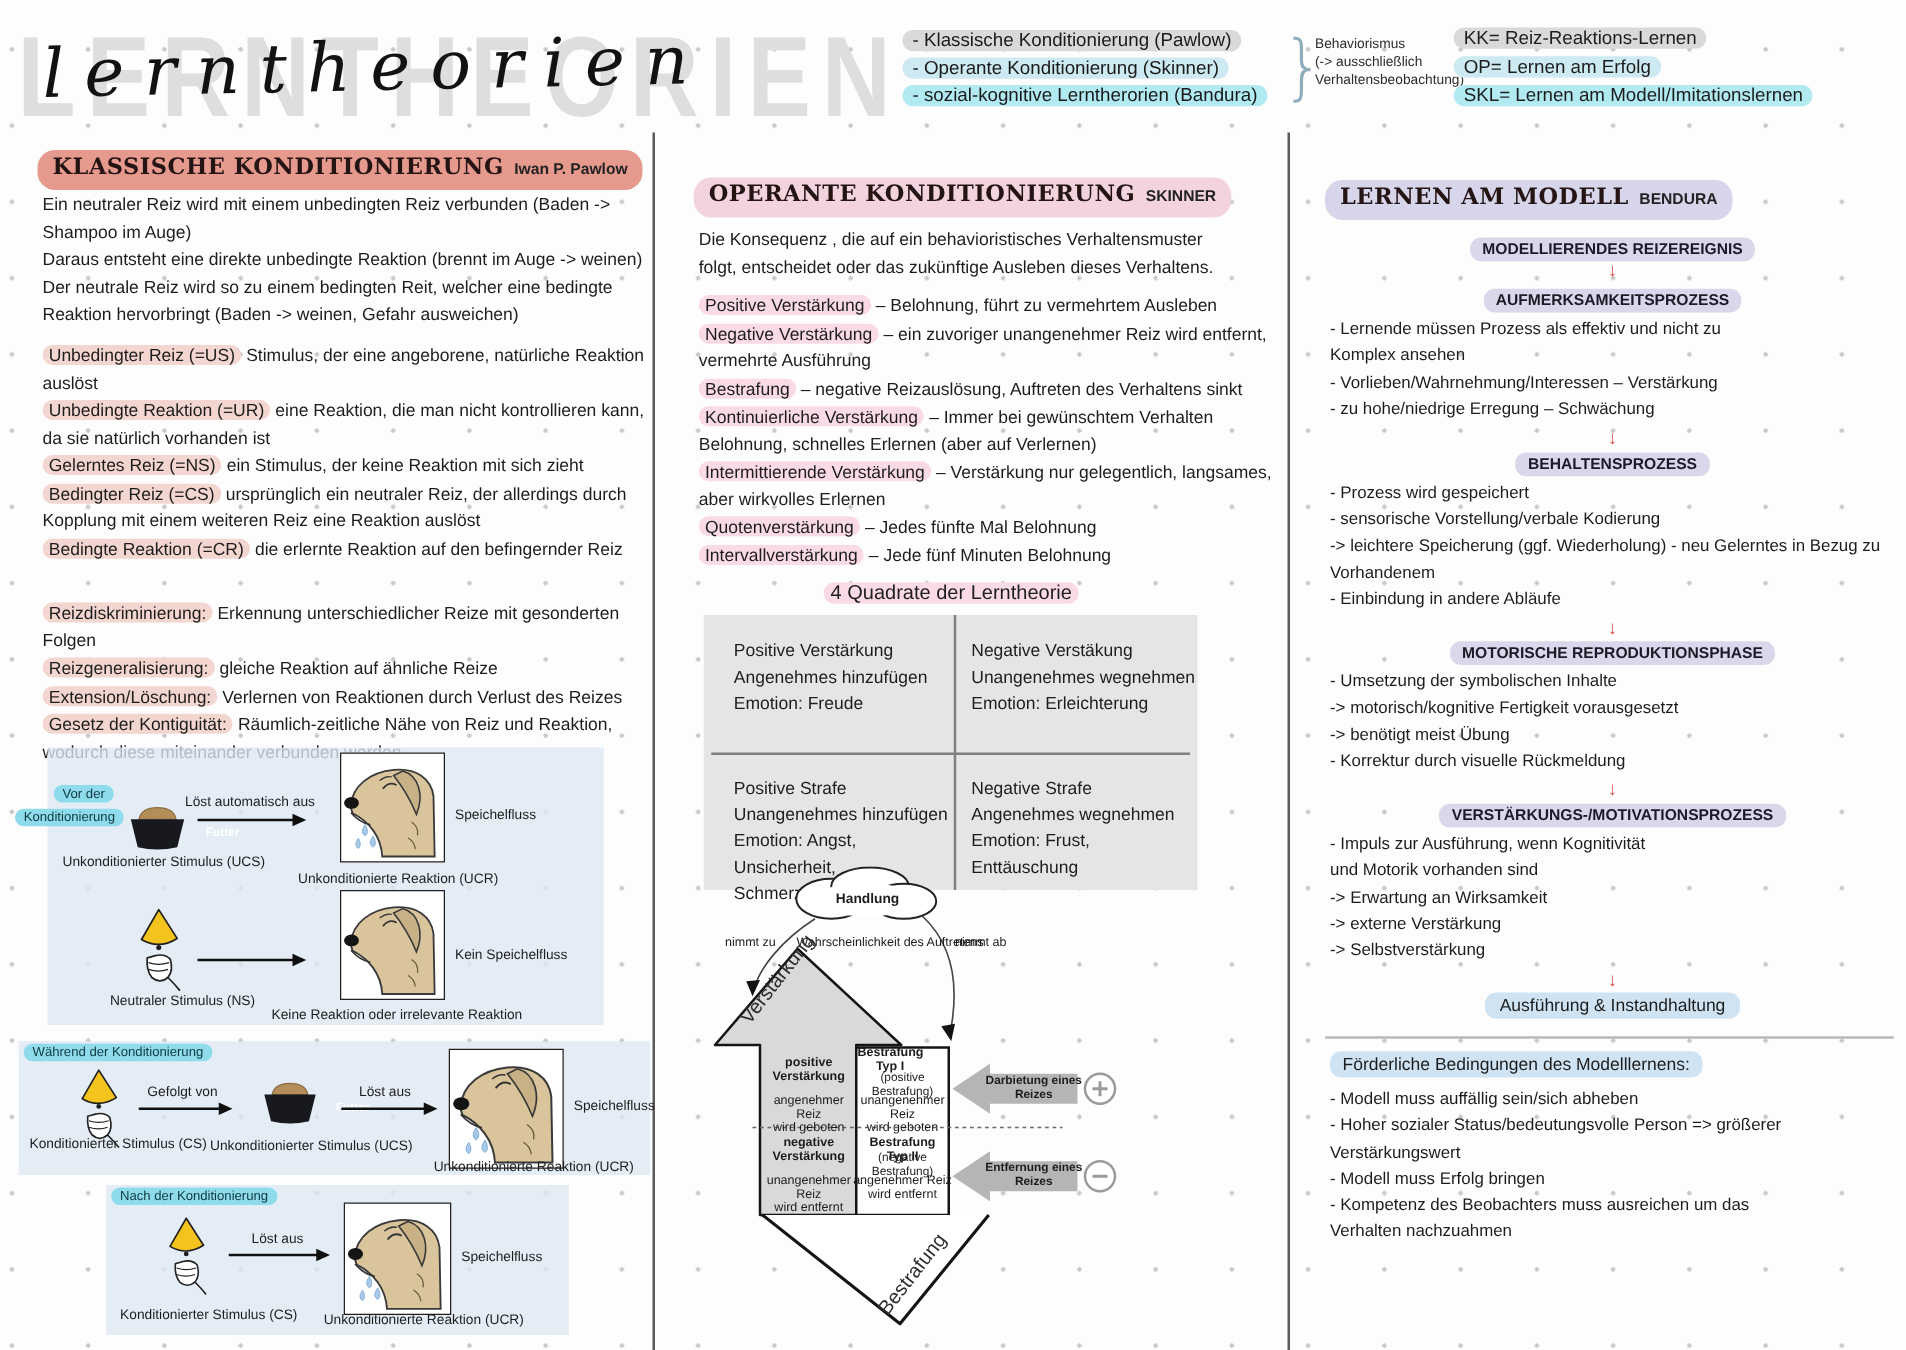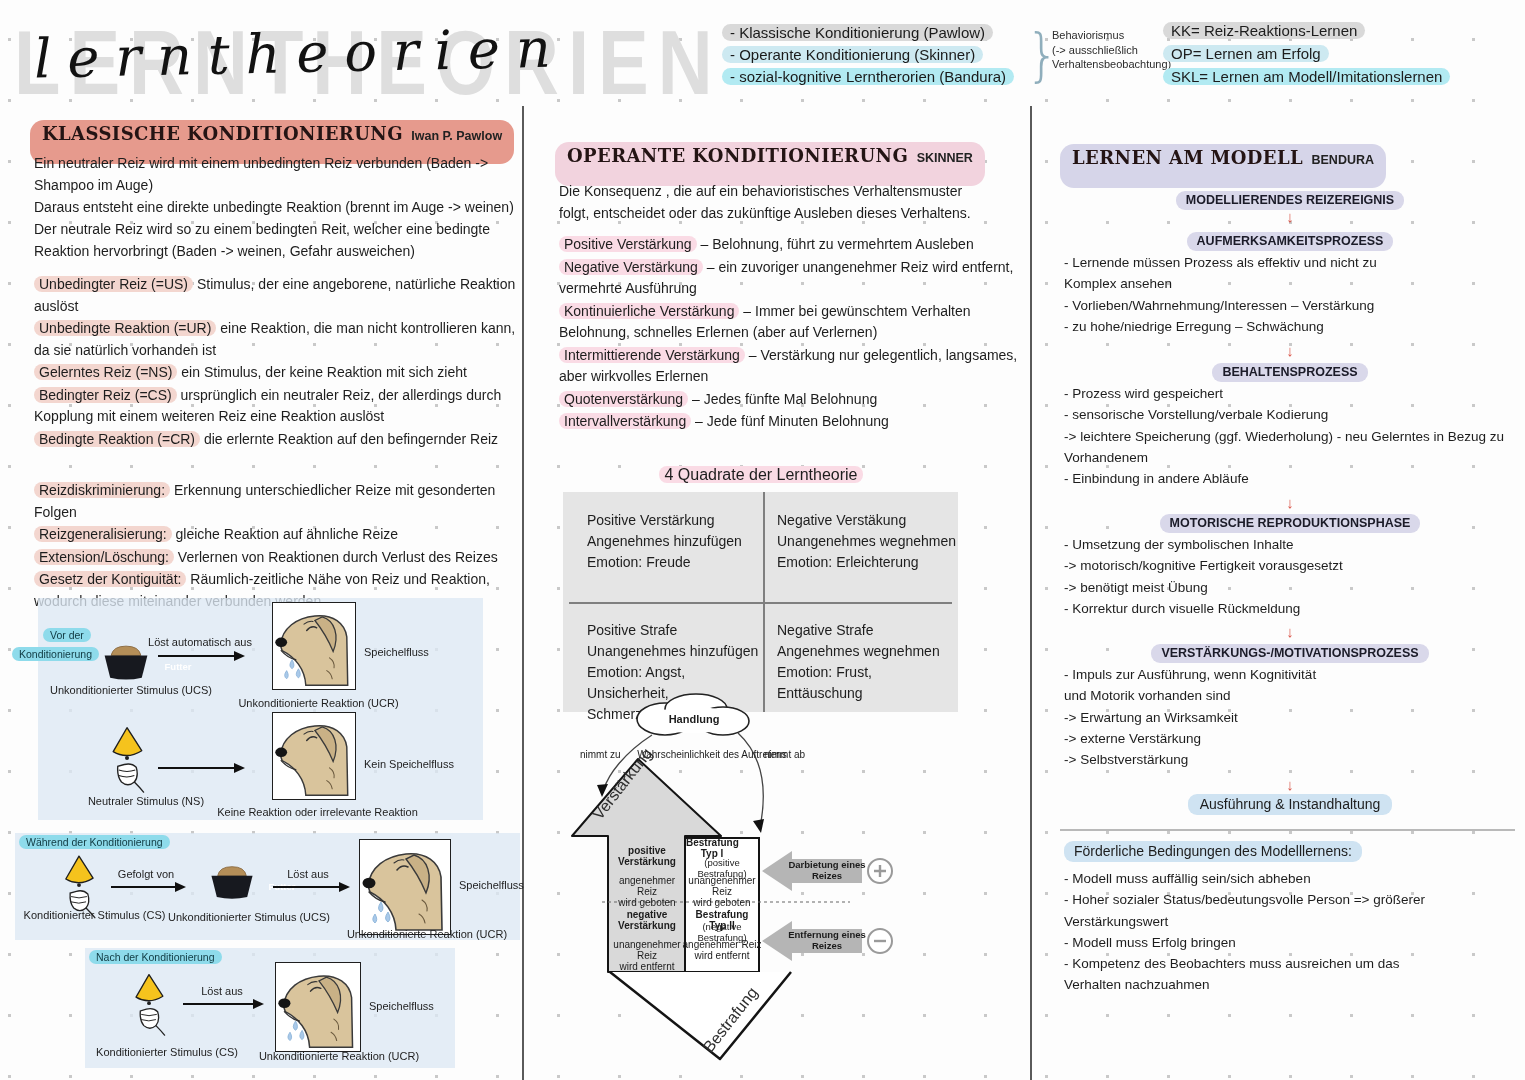--- a/index.html
+++ b/index.html
@@ -32,21 +32,21 @@
 
   
   .vdivider { position:absolute; top:106px; width:1.8px; height:974px; background:#5a5a5a; }
   .vd1 { left:522px; } .vd2 { left:1030px; }
   .col { position:absolute; }
   .col1 { left:30px; top:118px; width:492px; }
   .col2 { left:555px; top:140px; width:470px; }
   .col3 { left:1060px; top:142px; width:460px; }
 
   .sec-header { position:absolute; left:0; }
-  .sec-pill { display:inline-block; border-radius:14px; padding:3px 12px 20px; }
+  .sec-pill { display:inline-block; border-radius:14px; padding:3px 12px 8px; }
   .sec-title { font-family:"DejaVu Serif", serif; font-weight:700; font-size:18px;
     letter-spacing:0.4px; color:#241414; }
   .sec-author { font-size:12.5px; font-weight:700; color:#222; margin-left:4px; }
   .hp-salmon { background:#e69a8d; }
   .hp-pink   { background:#f2d3de; }
   .hp-lav    { background:#d6d5e9; }
 
   .pre { white-space:pre-line; }
   .body-text { font-size:14px; line-height:22px; color:#1d1d1d; }
   .hl { border-radius:8px; padding:0 5px; }
@@ -274,20 +274,21 @@
     <div class="sec-header" style="top:2px;">
       <span class="sec-pill hp-pink"><span class="sec-title">OPERANTE KONDITIONIERUNG</span>
       <span class="sec-author">SKINNER</span></span>
     </div>
     <div class="body-text pre" style="position:absolute; top:40px; left:4px;">Die Konsequenz , die auf ein behavioristisches Verhaltensmuster
 folgt, entscheidet oder das zukünftige Ausleben dieses Verhaltens.</div>
 
     <div style="position:absolute; top:94px; left:4px; width:464px;">
       <div class="term-line"><span class="hl hl-pink">Positive Verstärkung</span><span> – Belohnung, führt zu vermehrtem Ausleben</span></div>
       <div class="term-line"><span class="hl hl-pink">Negative Verstärkung</span><span> – ein zuvoriger unangenehmer Reiz wird entfernt, vermehrte Ausführung</span></div>
+      <div class="term-line"><span class="hl hl-pink">Bestrafung</span><span> – negative Reizauslösung, Auftreten des Verhaltens sinkt</span></div>
       <div class="term-line"><span class="hl hl-pink">Kontinuierliche Verstärkung</span><span> – Immer bei gewünschtem Verhalten Belohnung, schnelles Erlernen (aber auf Verlernen)</span></div>
       <div class="term-line"><span class="hl hl-pink">Intermittierende Verstärkung</span><span> – Verstärkung nur gelegentlich, langsames, aber wirkvolles Erlernen</span></div>
       <div class="term-line"><span class="hl hl-pink">Quotenverstärkung</span><span> – Jedes fünfte Mal Belohnung</span></div>
       <div class="term-line"><span class="hl hl-pink">Intervallverstärkung</span><span> – Jede fünf Minuten Belohnung</span></div>
     </div>
 
     <div class="quad-title-row" style="top:326px;">
       <span class="hl hl-pink">4 Quadrate der Lerntheorie</span>
     </div>
     <div class="quad-table" style="top:352px;">

